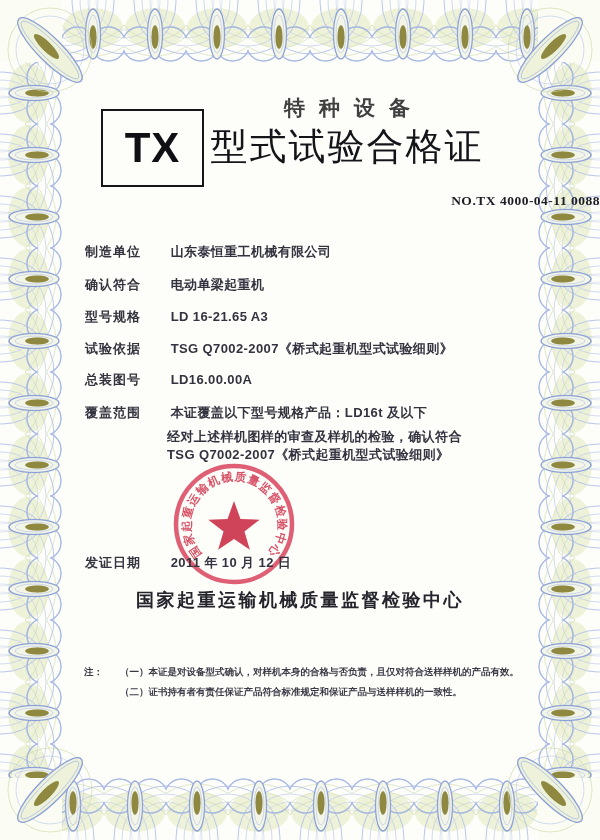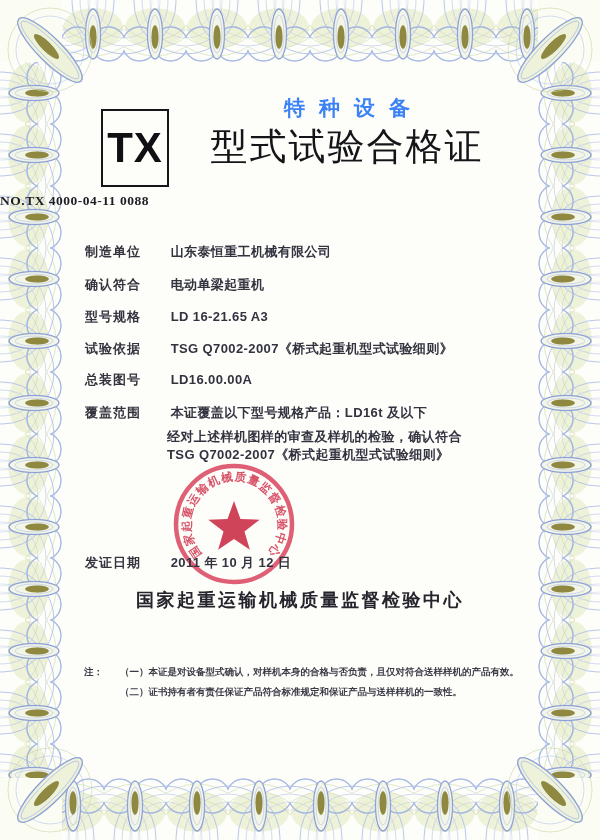--- a/index.html
+++ b/index.html
@@ -7,36 +7,36 @@
     width:600px;height:840px;position:relative;overflow:hidden;
     background:#fdfdfa;
     font-family:"Liberation Sans","DejaVu Sans",sans-serif;
     color:#32323c;
   }
   #border-layer{position:absolute;left:0;top:0;width:600px;height:840px;z-index:0;}
   .content{position:absolute;left:0;top:0;width:600px;height:840px;z-index:2;}
 
   .category{
     position:absolute;left:194px;top:94px;width:306px;text-align:center;
-    font-size:21px;font-weight:bold;letter-spacing:14px;color:#3b82f6;
+    font-size:21px;font-weight:bold;letter-spacing:14px;color:#404040;
     text-indent:14px;white-space:nowrap;
   }
   .main-title{
     position:absolute;left:194px;top:122px;width:306px;text-align:center;
     font-size:37px;font-weight:normal;letter-spacing:2px;color:#141519;
     white-space:nowrap;
   }
   .tx-box{
-    position:absolute;left:101px;top:109px;width:68px;height:78px;
+    position:absolute;left:101px;top:109px;width:103px;height:78px;
     border:2.5px solid #15161a;box-sizing:border-box;
     display:flex;align-items:center;justify-content:center;
   }
   .tx-box span{font-size:42px;font-weight:bold;color:#101014;letter-spacing:1px;}
   .cert-number{
-    position:absolute;left:0;top:193px;width:600px;text-align:left;
+    position:absolute;left:0;top:193px;width:600px;text-align:right;
     font-family:"Liberation Serif","DejaVu Serif",serif;
     font-size:13.5px;font-weight:bold;letter-spacing:.5px;color:#1d1d26;
   }
 
   .row{position:absolute;left:85px;white-space:nowrap;font-size:13px;font-weight:bold;}
   .row .lab{display:inline-block;width:62px;letter-spacing:1px;color:#34343f;}
   .row .val{margin-left:20px;color:#333340;letter-spacing:.4px;}
   .cont-line{position:absolute;left:167px;white-space:nowrap;font-size:13px;font-weight:bold;color:#333340;letter-spacing:.4px;}
 
   .issue-row{z-index:3;margin-top:40px;}

